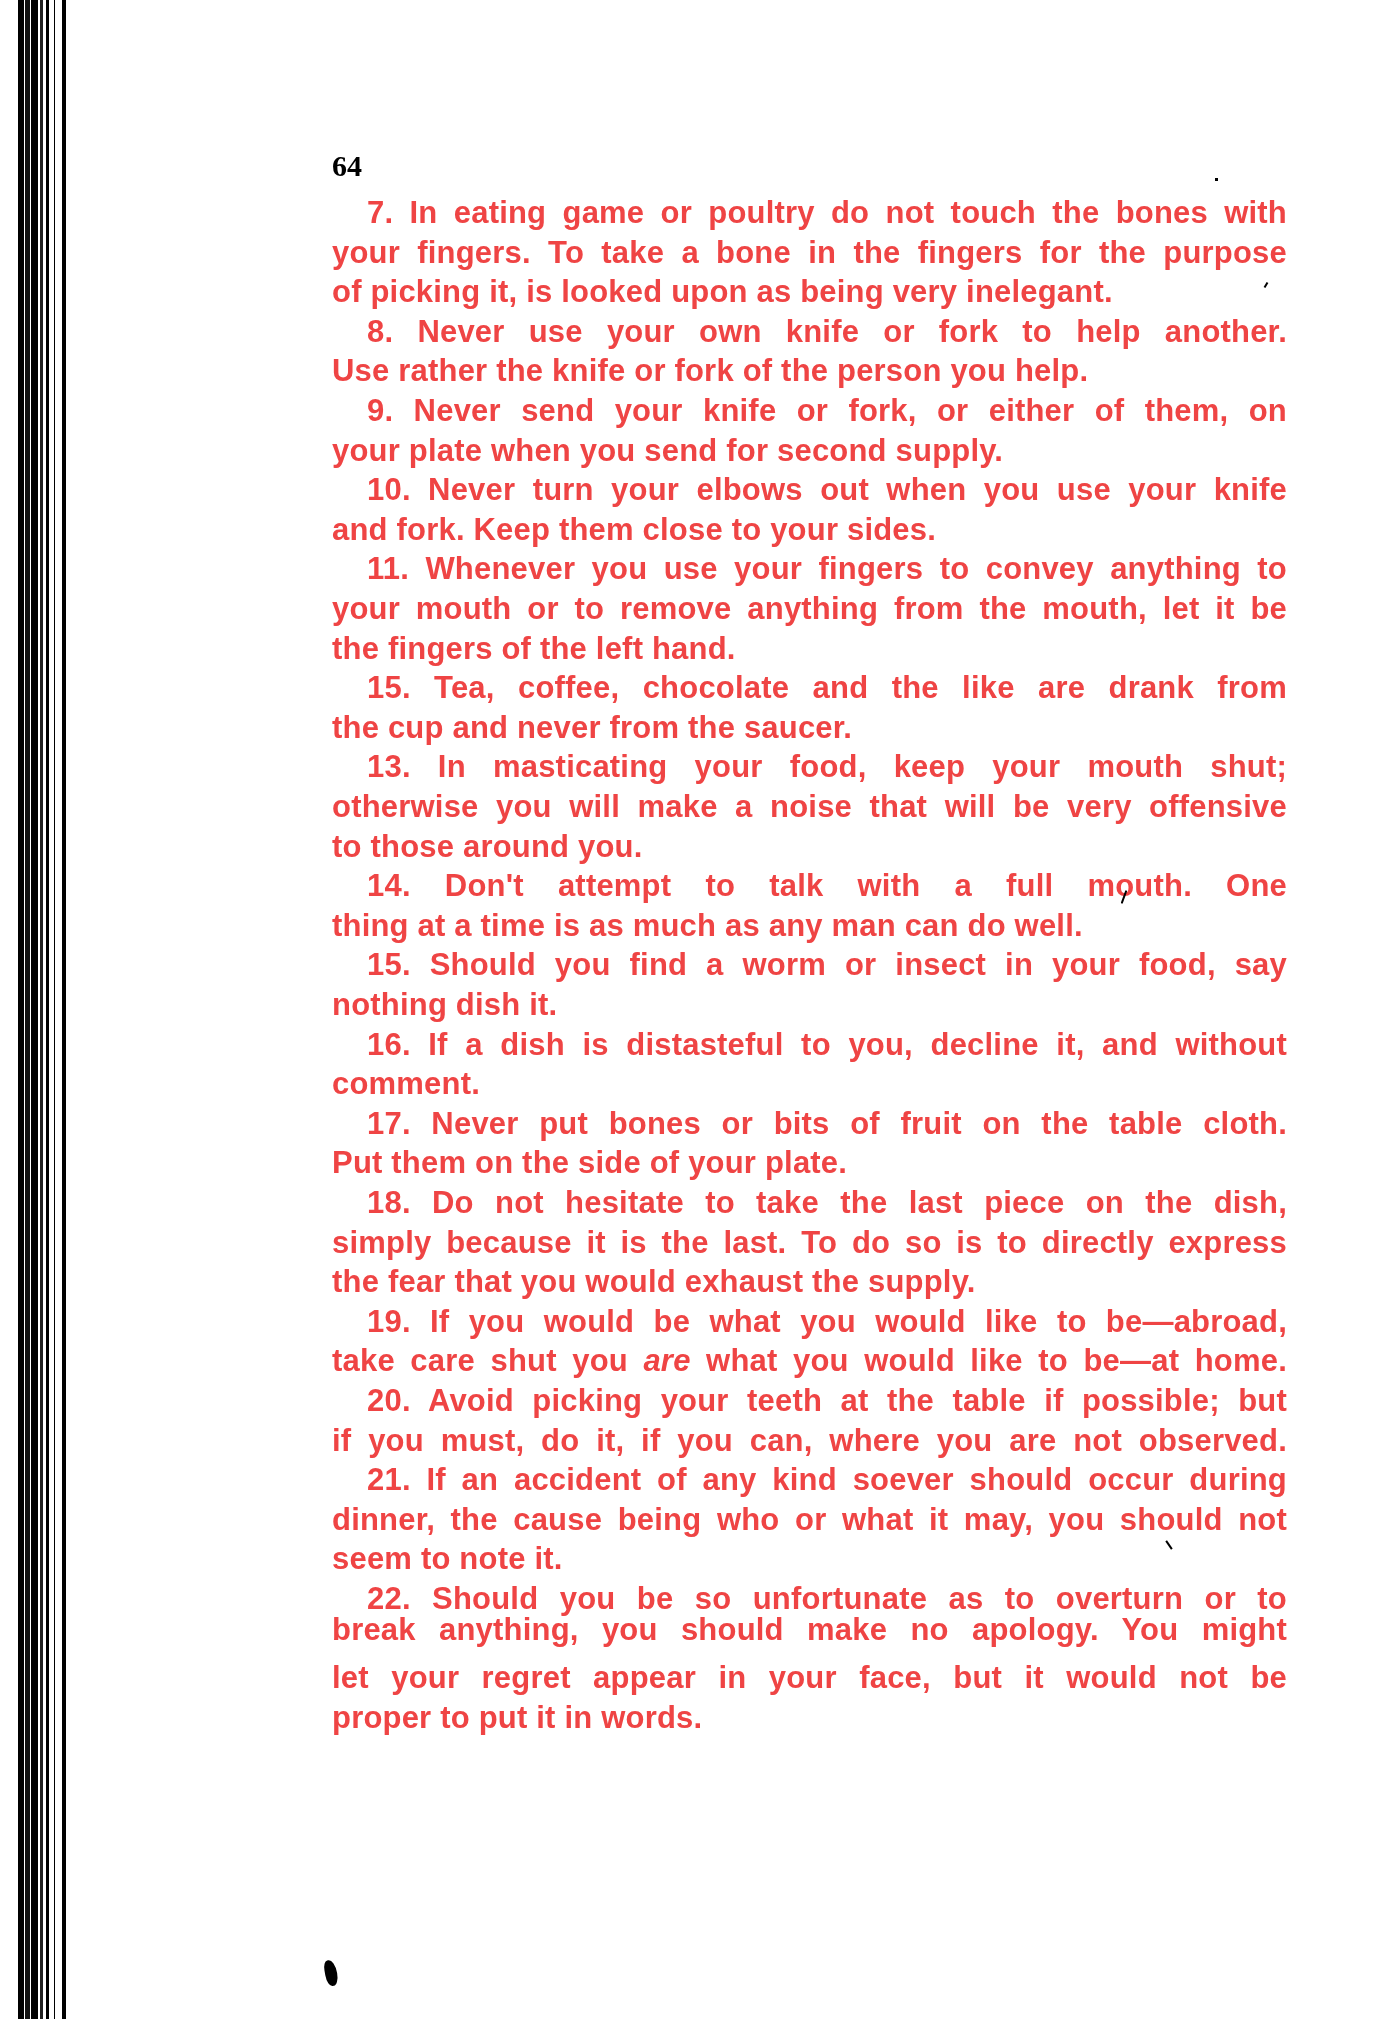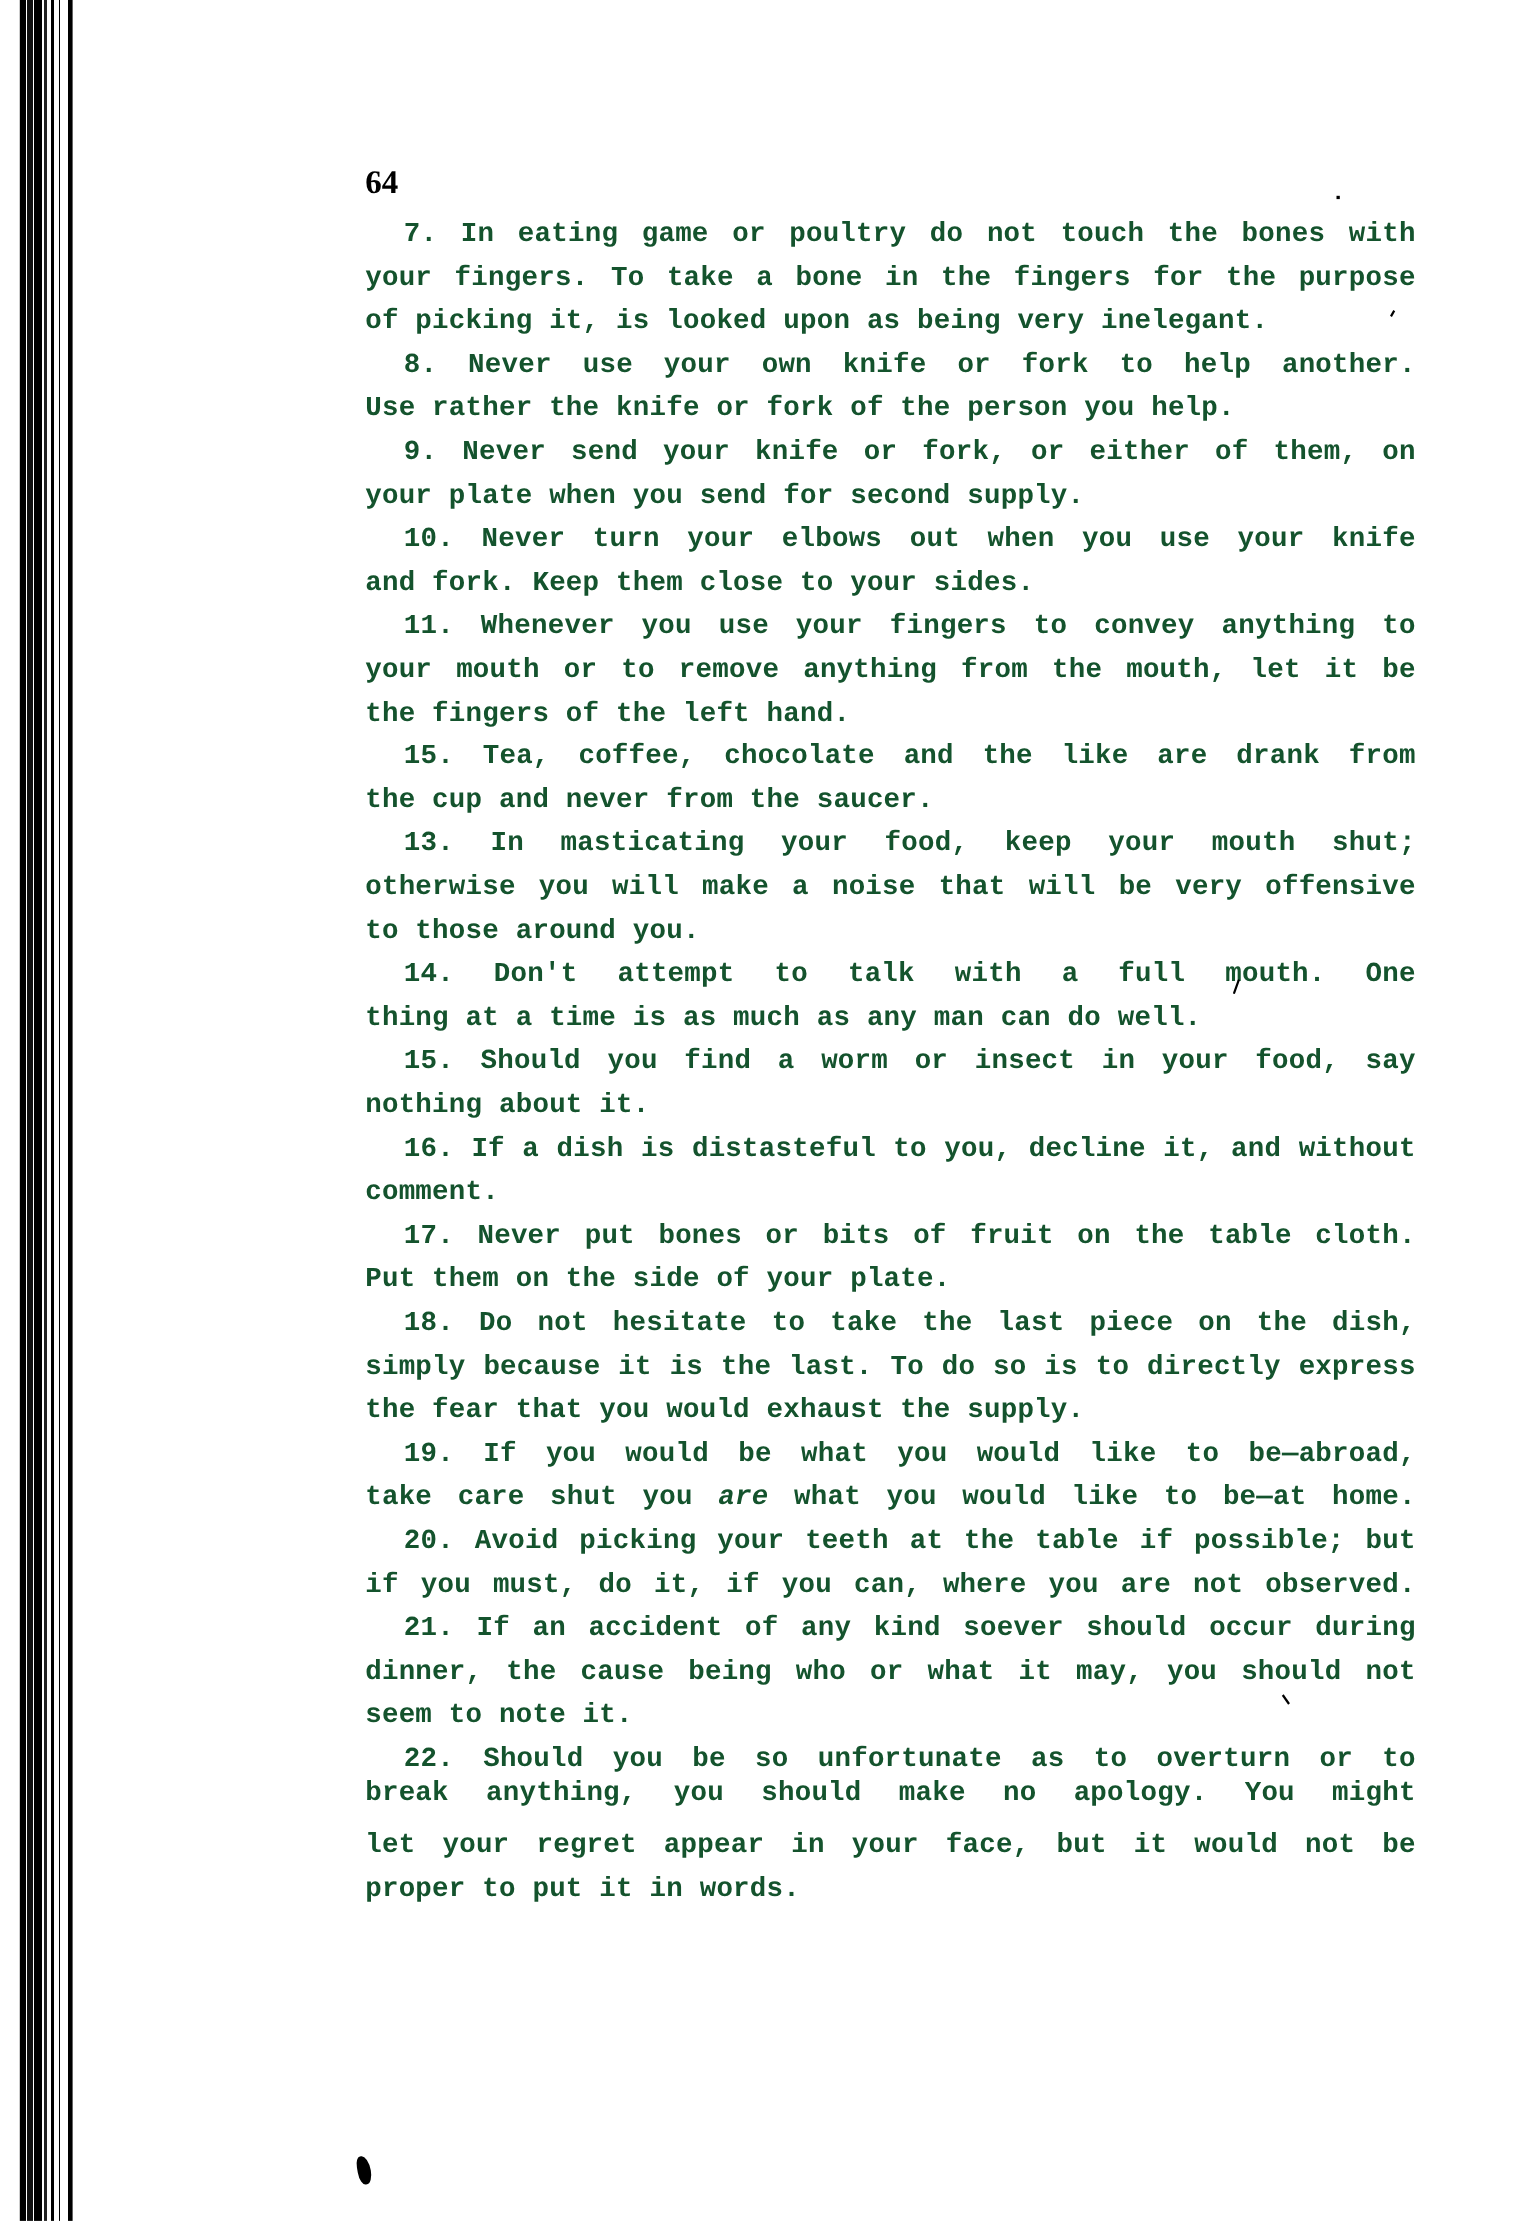--- a/index.html
+++ b/index.html
@@ -11,22 +11,22 @@
   }
   .header {
     position: absolute; left: 332px; top: 142px; width: 955px; height: 44px;
     font-family: "Liberation Serif", "DejaVu Serif", serif; color: #000;
   }
   .page-num { position: absolute; left: 0; top: 6px; font-weight: bold; font-size: 30px; line-height: 36px; }
   .running-title { position: absolute; left: 207px; top: 2px; font-style: italic; font-size: 33px; line-height: 40px; letter-spacing: 0.3px; }
   .body { position: absolute; left: 332px; top: 0; width: 955px; }
   .line {
     position: absolute; left: 0; width: 955px; height: 40px;
-    font-family: Liberation Mono, monospace;
-    font-size: 25px; line-height: 40px; color: #14532d;
+    font-family: Liberation Sans, sans-serif;
+    font-size: 31px; line-height: 40px; color: #ef4444;
     text-align: justify; text-align-last: justify; white-space: nowrap;
     font-weight: bold; letter-spacing: 0.2px;
   }
   .line.indent { padding-left: 35px; width: 920px; }
   .line.last { text-align-last: left; }
   .line span.it { font-style: italic; }
   .speck { position: absolute; background: #000; }
   .blot { position: absolute; left: 325px; top: 1960px; width: 12px; height: 26px; background: #000; border-radius: 40% 60% 50% 50%; transform: rotate(-10deg); }
 </style>
 </head>
@@ -62,21 +62,21 @@
     <div class="line last" style="top:708px">the cup and never from the saucer.</div>
 
     <div class="line indent" style="top:747px">13. In masticating your food, keep your mouth shut;</div>
     <div class="line" style="top:787px">otherwise you will make a noise that will be very offensive</div>
     <div class="line last" style="top:827px">to those around you.</div>
 
     <div class="line indent" style="top:866px">14. Don't attempt to talk with a full mouth.  One</div>
     <div class="line last" style="top:906px">thing at a time is as much as any man can do well.</div>
 
     <div class="line indent" style="top:945px">15.  Should you find a worm or insect in your food, say</div>
-    <div class="line last" style="top:985px">nothing about it.</div>
+    <div class="line last" style="top:985px">nothing dish it.</div>
 
     <div class="line indent" style="top:1025px">16.  If a dish is distasteful to you, decline it, and without</div>
     <div class="line last" style="top:1064px">comment.</div>
 
     <div class="line indent" style="top:1104px">17.  Never put bones or bits of fruit on the table cloth.</div>
     <div class="line last" style="top:1143px">Put them on the side of your plate.</div>
 
     <div class="line indent" style="top:1183px">18.  Do not hesitate to take the last piece on the dish,</div>
     <div class="line" style="top:1223px">simply because it is the last.  To do so is to directly express</div>
     <div class="line last" style="top:1262px">the fear that you would exhaust the supply.</div>

